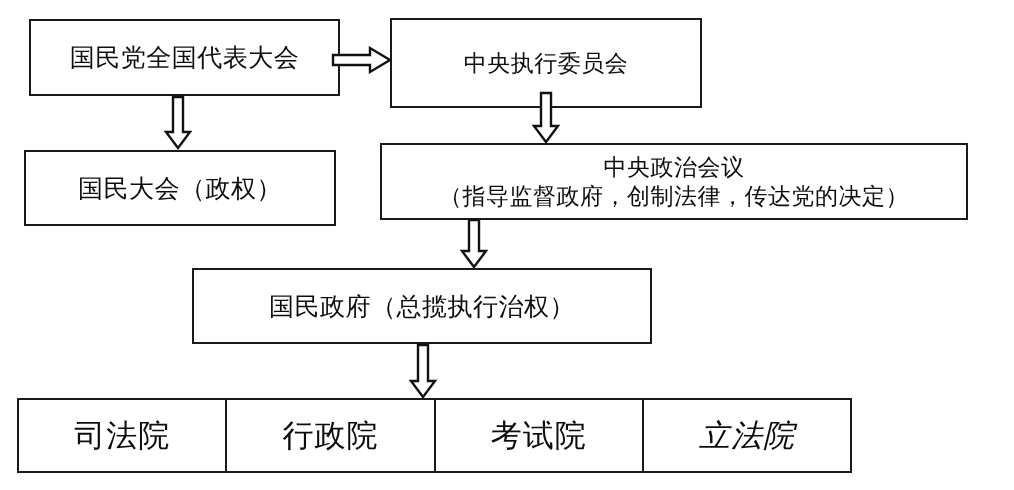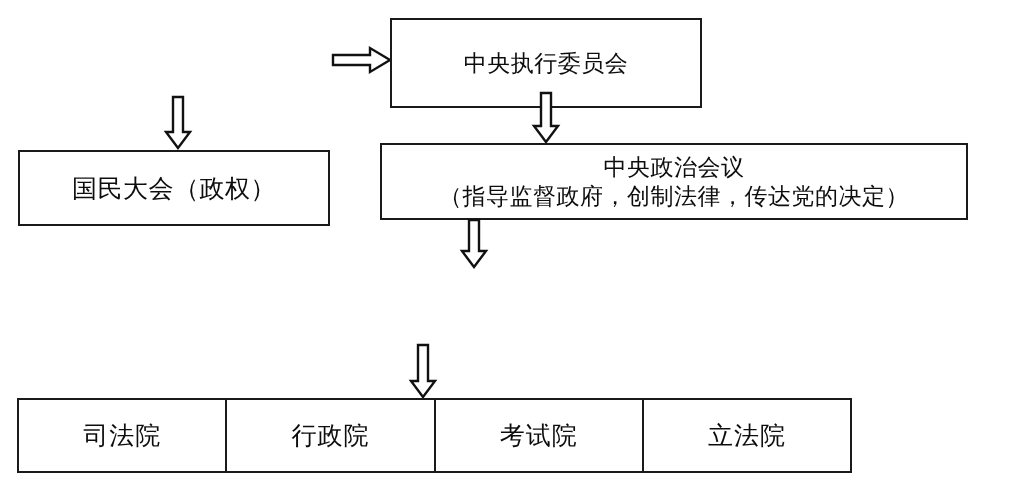--- a/index.html
+++ b/index.html
@@ -33,21 +33,21 @@
     letter-spacing: 0.5px;
   }
   .node .line1,
   .node .line2 {
     display: block;
     white-space: nowrap;
   }
   
   #node-congress   { left: 29px;  top: 19px;  width: 311px; height: 77px;  font-size: 25px; }
   #node-cec        { left: 390px; top: 18px;  width: 312px; height: 90px;  font-size: 23px; }
-  #node-assembly   { left: 18px;  top: 150px; width: 312px; height: 76px;  font-size: 25px; justify-content: center; }
+  #node-assembly   { left: 24px;  top: 150px; width: 312px; height: 76px;  font-size: 25px; justify-content: center; }
   #node-cpc        { left: 380px; top: 143px; width: 588px; height: 77px;  font-size: 23px; }
   #node-government { left: 192px; top: 268px; width: 460px; height: 76px;  font-size: 25px; }
 
   
   #yuan-strip {
     position: absolute;
     left: 17px;
     top: 398px;
     width: 835px;
     height: 75px;
@@ -56,27 +56,28 @@
     background: #ffffff;
     display: flex;
   }
   #yuan-strip .yuan-cell {
     flex: 1 1 0;
     box-sizing: border-box;
     border-right: 2px solid #1a1a1a;
     display: flex;
     align-items: center;
     justify-content: center;
-    font-size: 25px;
+    font-size: 31px;
     color: #0d0d0d;
     letter-spacing: 1px;
     background: #ffffff;
   }
   #yuan-strip .yuan-cell:last-child {
     border-right: none;
+    font-style: italic;
   }
 
   
   .connector {
     position: absolute;
     overflow: visible;
   }
   .connector svg {
     display: block;
     overflow: visible;
@@ -86,20 +87,23 @@
     stroke: #111111;
     stroke-width: 2.4;
     stroke-linejoin: miter;
   }
 </style>
 </head>
 <body>
 
 <div id="diagram">
 
+  <div class="node" id="node-congress">
+    <span class="line1">国民党全国代表大会</span>
+  </div>
 
   <div class="connector" id="arrow-congress-to-cec" style="left:332px; top:46px; width:60px; height:28px;">
     <svg width="60" height="28" viewBox="0 0 60 28" aria-hidden="true">
       <polygon class="arrow-shape" points="1,9 38,9 38,2 58,14 38,26 38,19 1,19"></polygon>
     </svg>
   </div>
 
   <div class="node" id="node-cec">
     <span class="line1">中央执行委员会</span>
   </div>
@@ -124,20 +128,23 @@
     <span class="line1">中央政治会议</span>
     <span class="line2">（指导监督政府，创制法律，传达党的决定）</span>
   </div>
 
   <div class="connector" id="arrow-cpc-to-government" style="left:459px; top:219px; width:30px; height:50px;">
     <svg width="30" height="50" viewBox="0 0 30 50" aria-hidden="true">
       <polygon class="arrow-shape" points="10,1 20,1 20,32 27,32 15,48 3,32 10,32"></polygon>
     </svg>
   </div>
 
+  <div class="node" id="node-government">
+    <span class="line1">国民政府（总揽执行治权）</span>
+  </div>
 
   <div class="connector" id="arrow-government-to-yuan" style="left:408px; top:344px; width:30px; height:55px;">
     <svg width="30" height="55" viewBox="0 0 30 55" aria-hidden="true">
       <polygon class="arrow-shape" points="10,1 20,1 20,37 27,37 15,53 3,37 10,37"></polygon>
     </svg>
   </div>
 
   <div id="yuan-strip">
     <div class="yuan-cell">
       <span>司法院</span>

